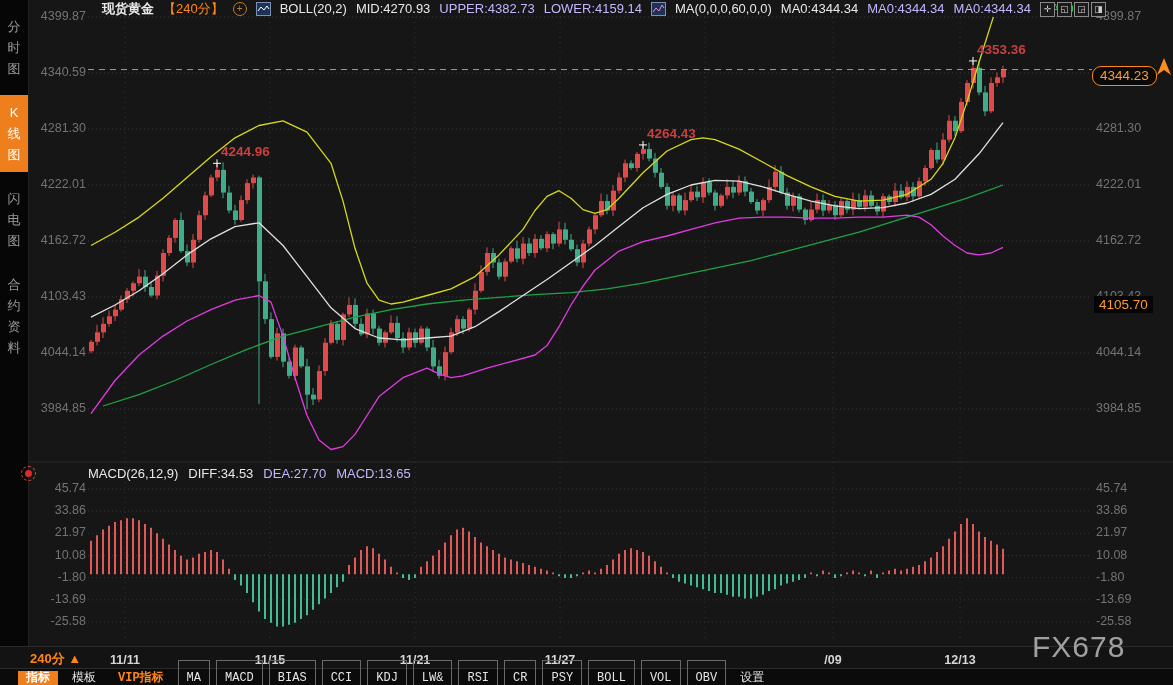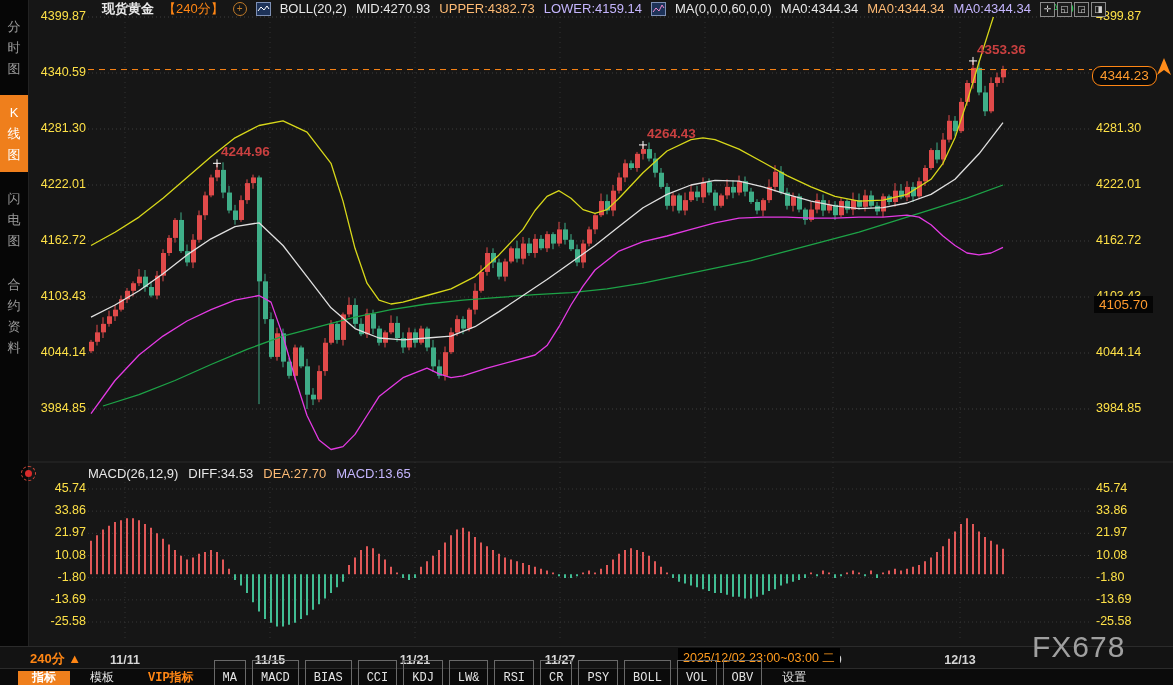--- a/index.html
+++ b/index.html
@@ -10,33 +10,33 @@
   
   #sidebar{position:absolute;left:0;top:0;width:28px;height:646px;background:#060606;z-index:6;
     border-right:1px solid #222;}
   .side-tab{width:28px;padding:7px 0;margin-top:9px;text-align:center;color:#9a9a9a;font-size:13px;cursor:pointer;}
   .side-tab span{display:block;line-height:21px;}
   .side-tab.active{background:#ef7f1c;color:#fff;}
 
   
   #header{position:absolute;left:102px;top:0;height:17px;display:flex;align-items:center;gap:9px;
     font-size:13px;white-space:nowrap;z-index:5;}
-  .c-white{color:#e8e8e8}.c-yellow{color:#fdba74}.c-magenta{color:#c4b5fd}
+  .c-white{color:#e8e8e8}.c-yellow{color:#c4b5fd}.c-magenta{color:#c4b5fd}
   .c-green{color:#23bf4d}.c-orange{color:#ff8614}
   .mini-ind-icon{display:inline-block;width:13px;height:12px;background:#1d3258;border:1px solid #7d8fb4;}
   .mini-ind-icon svg{display:block}
   .expand-icon{display:inline-block;width:12px;height:12px;line-height:11px;text-align:center;
     border:1px solid #c07a28;border-radius:50%;color:#c07a28;font-size:10px;}
 
   #top-icons{position:absolute;left:1040px;top:2px;display:flex;gap:2px;z-index:5;}
   .t-icon{width:13px;height:13px;border:1px solid #8a8a8a;background:#1b1b1b;color:#cfcfcf;
     font-size:9px;line-height:12px;text-align:center;cursor:pointer;}
 
   
-  .axis-label{position:absolute;font-size:12.5px;color:#fde047;z-index:3;}
+  .axis-label{position:absolute;font-size:12.5px;color:#737373;z-index:3;}
   #left-axis .axis-label{left:34px;width:52px;text-align:right;}
   #right-axis .axis-label{left:1096px;width:70px;text-align:left;}
 
   
   #cur-price-box{position:absolute;left:1092px;background:#0a0a0a;border:1px solid #ff8614;color:#ff9b2e;
     font-size:13.5px;padding:1px 7px 2px 7px;z-index:4;}
   #sec-price-box{position:absolute;left:1094px;background:#050505;color:#ff9b2e;
     font-size:13.5px;padding:1px 5px;z-index:4;}
   #fly-icon{position:absolute;left:1155px;z-index:5;}
 
@@ -49,21 +49,21 @@
   
   #date-row{position:absolute;left:0;top:646px;width:1173px;height:22px;background:#131313;
     border-top:1px solid #2b2b2b;z-index:5;}
   #period-label{position:absolute;left:30px;top:3px;color:#ff8614;font-size:13px;font-weight:bold;}
   .date-label{position:absolute;top:6px;transform:translateX(-50%);color:#d6d6d6;font-size:12.5px;font-weight:bold;text-align:right;}
   #bar-tooltip{position:absolute;left:678px;top:1px;background:#000;color:#ff9b1e;font-size:12.5px;
     padding:2px 5px;z-index:6;white-space:nowrap;}
   #toolbar{position:absolute;left:0;top:668px;width:1173px;height:17px;background:#0b0b0b;
     border-top:1px solid #2b2b2b;display:flex;align-items:center;gap:6px;padding-left:18px;z-index:5;
     font-family:"Liberation Mono","Liberation Sans",monospace;}
-  .tb-item{font-size:12px;color:#e4e4e4;padding:0 14px;line-height:14px;cursor:pointer;}
+  .tb-item{font-size:12px;color:#e4e4e4;padding:0 8px;line-height:14px;cursor:pointer;}
   .tb-item.boxed{border:1px solid #696969;padding:10px 8px;}
   .tb-item.active{background:#ef7f1c;color:#fff;font-weight:bold;}
   .tb-item.vip{color:#ff8614;font-weight:bold;}
 
   #watermark{position:absolute;left:1032px;top:630px;font-size:30px;color:#a0a0a0;
     letter-spacing:1px;z-index:7;font-weight:500;}
 </style>
 </head>
 <body>
 
@@ -680,21 +680,20 @@
     <span class="c-white">DIFF:34.53</span>
     <span class="c-yellow">DEA:27.70</span>
     <span class="c-magenta">MACD:13.65</span>
   </div>
 
   <div id="date-row">
     <span id="period-label">
       <span>240分</span>
       <span>▲</span>
     </span>
-    <span id="bar-tooltip">2025/12/02 23:00~03:00 二</span>
   <span class="date-label" style="left: 125px;">11/11</span>
       <span class="date-label" style="left: 270px;">11/15</span>
       <span class="date-label" style="left: 415px;">11/21</span>
       <span class="date-label" style="left: 560px;">11/27</span>
       <span class="date-label" style="left: 833px;">/09</span>
       <span class="date-label" style="left: 960px;">12/13</span>
     </div>
 
   <div id="watermark">FX678</div>
 

